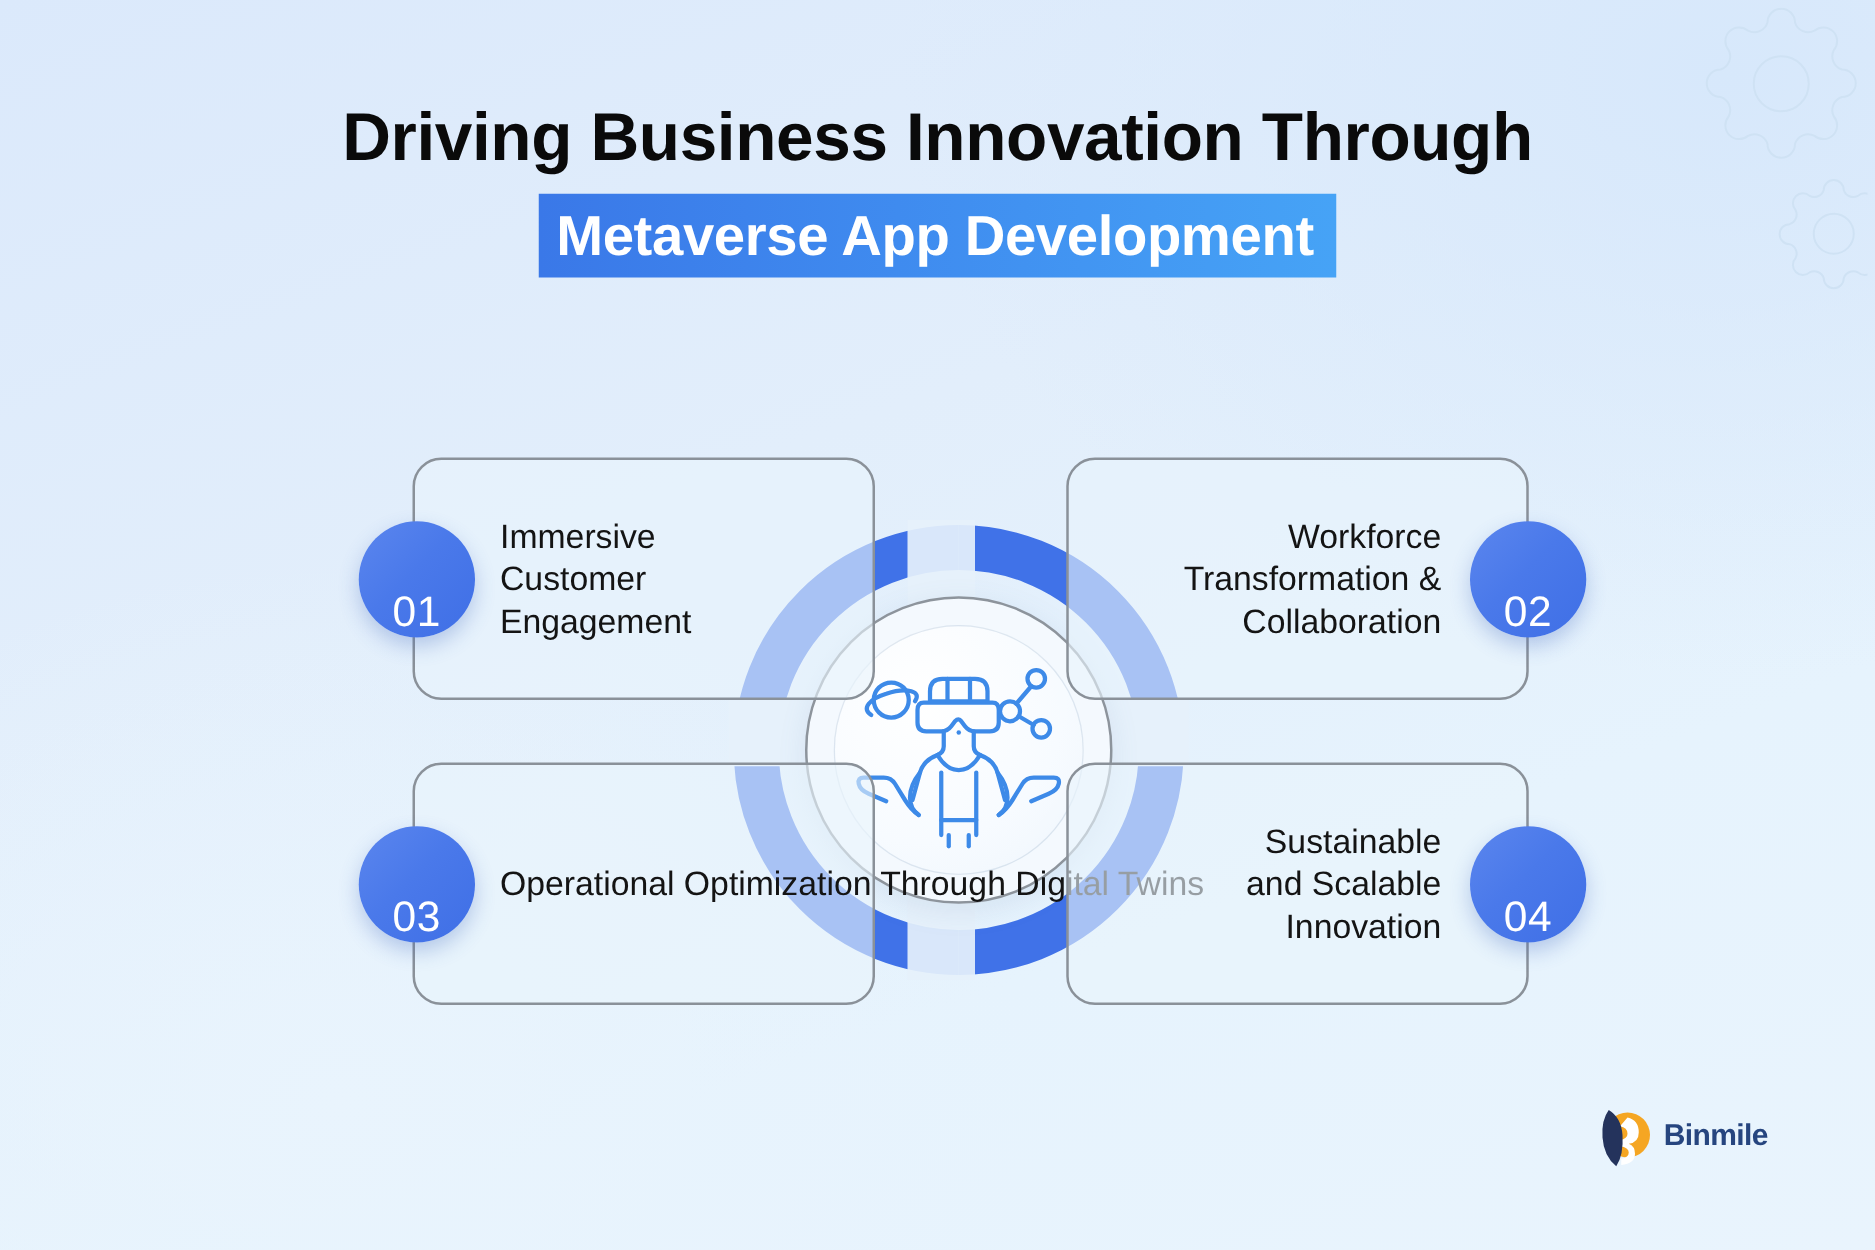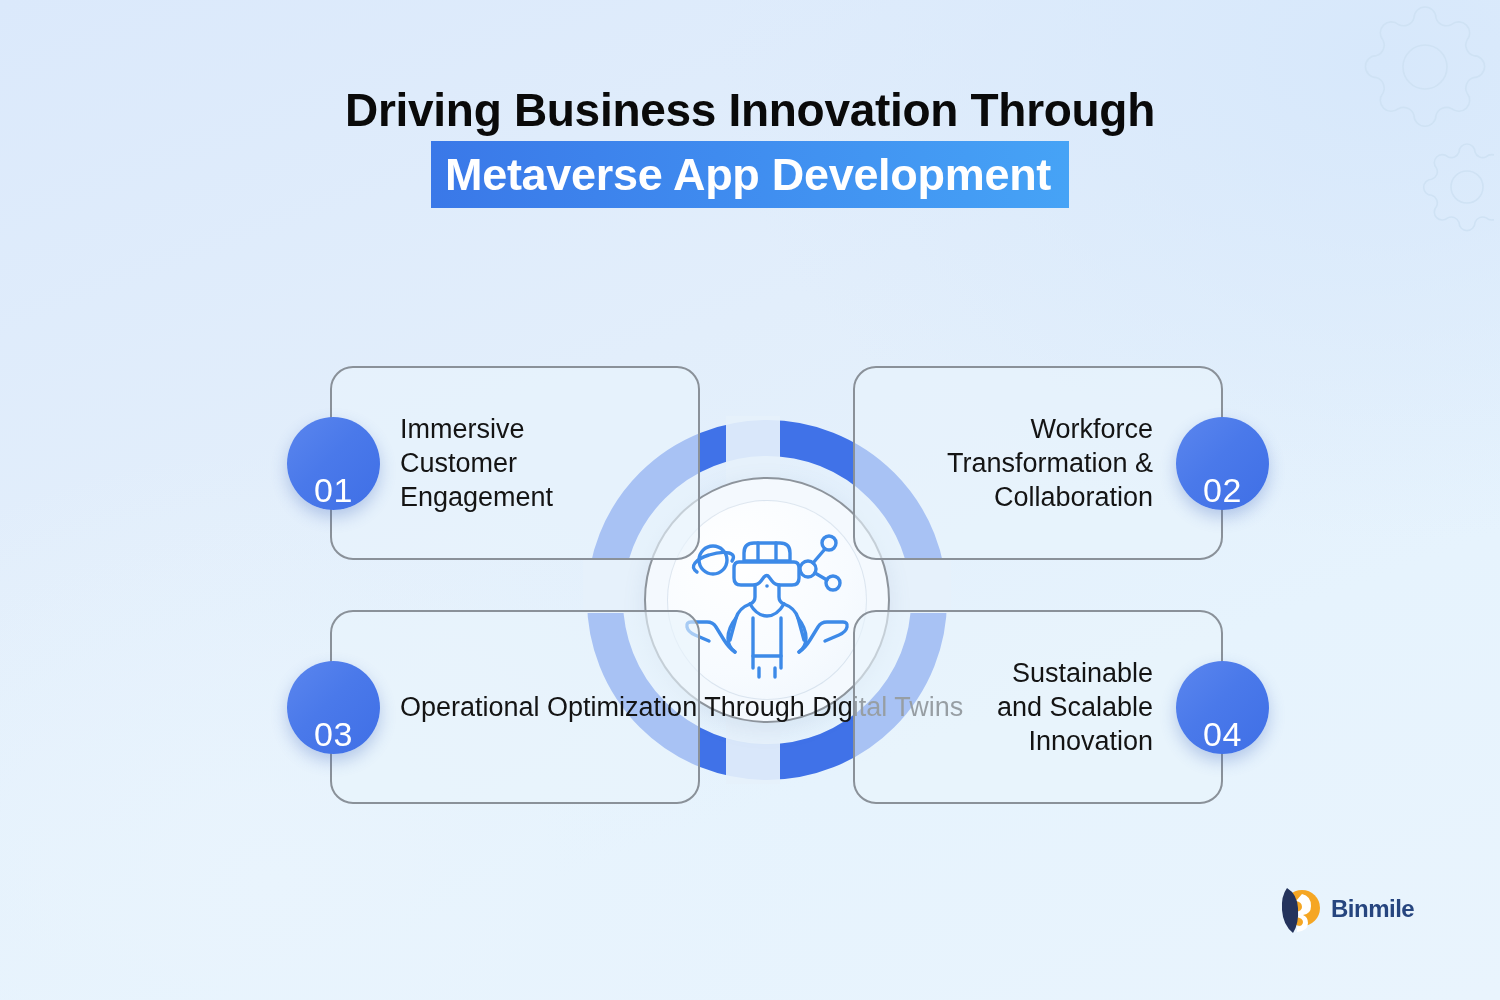--- a/index.html
+++ b/index.html
@@ -18,24 +18,24 @@
     overflow:hidden;
   }
 
   
   .gears { position:absolute; top:6px; right:6px; width:150px; height:230px;
            pointer-events:none; }
 
   
   .title-block { position:absolute; left:0; top:84px; width:1500px; text-align:center; }
   .title-line1 {
-    font-size:46px; font-weight:bold; color:#0a0a0a;
+    font-size:54px; font-weight:bold; color:#0a0a0a;
     letter-spacing:-0.3px; line-height:52px;
   }
-  .title-hl-wrap { margin-top:5px; line-height:0; }
+  .title-hl-wrap { margin-top:19px; line-height:0; }
   .title-line2 {
     display:inline-block;
     font-size:45px; font-weight:bold; color:#ffffff;
     letter-spacing:-0.3px; line-height:67px;
     padding:0 18px 0 14px;
     background:linear-gradient(90deg, #3a78e8 0%, #3f8bef 45%, #46a3f6 100%);
   }
 
   
   .diagram { position:absolute; left:5px; top:0; width:1288px; height:1000px;margin-left:12px; }

